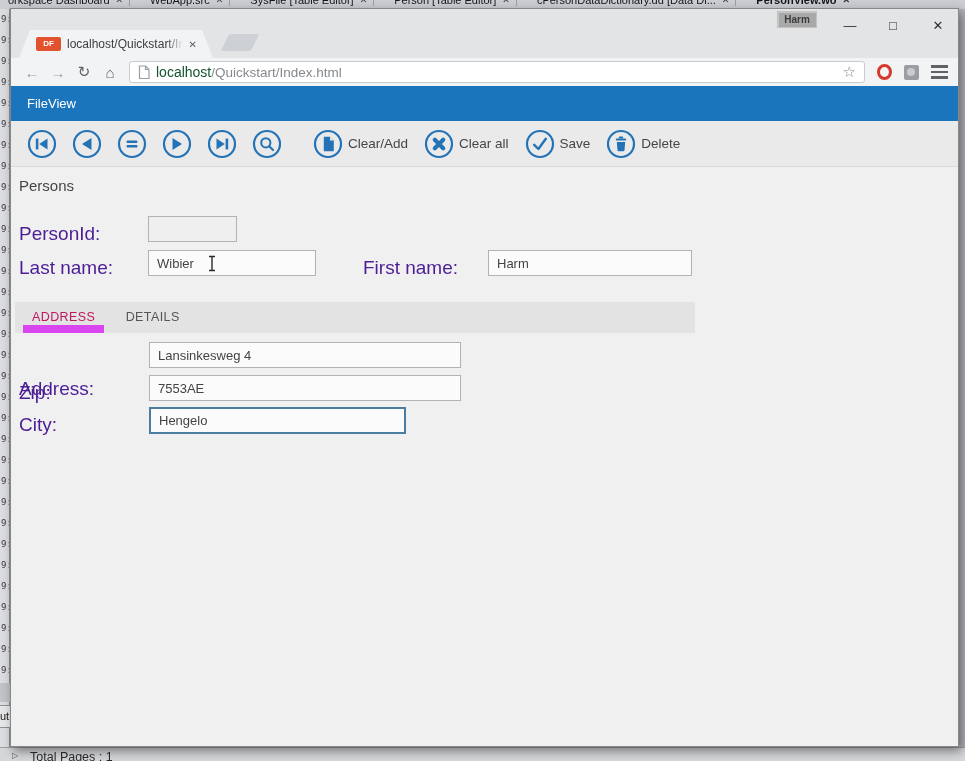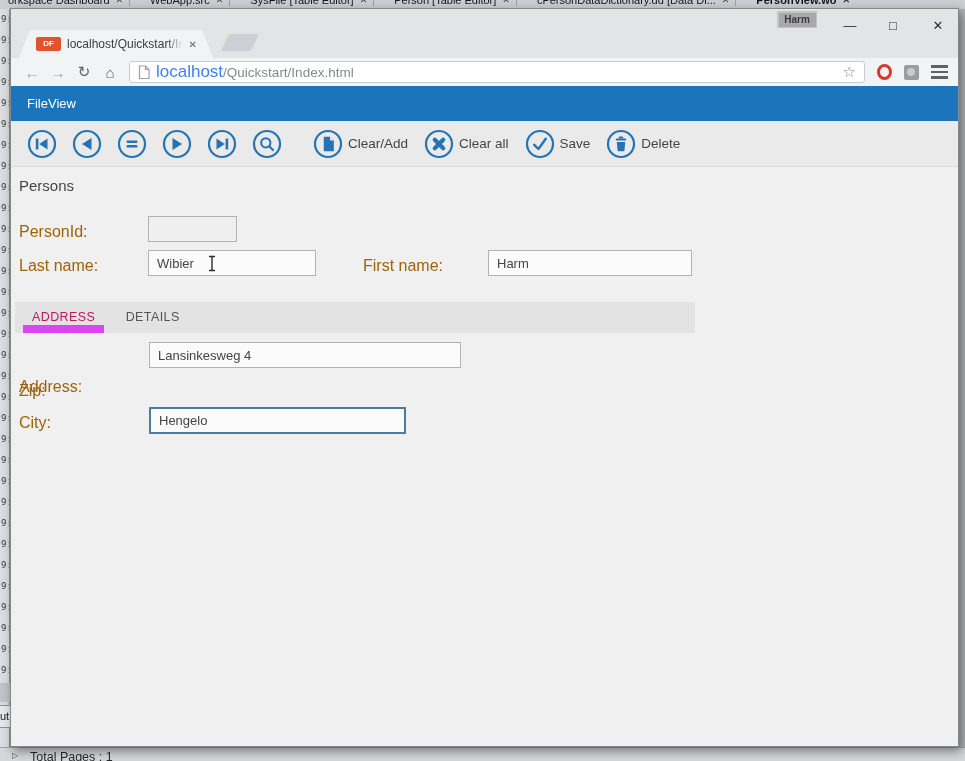--- a/index.html
+++ b/index.html
@@ -47,21 +47,21 @@
     background:linear-gradient(to right, rgba(242,243,245,0), #f2f3f5); }
   .btab-close { font-size:10px; color:#5f6368; flex:none; }
   .newtab-stub { position:absolute; left:214px; top:25px; width:30px; height:17px; background:#cdd0d4;
     transform:skewX(-26deg); border-radius:2px; }
 
   .addr-row { height:28px; background:#f2f3f5; display:flex; align-items:center; padding:0 10px 0 8px; }
   .nav-glyph { width:26px; text-align:center; font-size:15px; color:#9a9ea3; flex:none; }
   .nav-glyph.dark { color:#5f6368; }
   .urlbox { flex:1; height:22px; background:#fff; border:1px solid #c8cacc; border-radius:3px;
     margin-left:6px; display:flex; align-items:center; padding:0 8px; min-width:0; }
-  .url-host { font-size:17px; color:#3b82f6; margin-left:6px; }
+  .url-host { font-size:14px; color:#14532d; margin-left:6px; }
   .url-path { font-size:13.5px; color:#85898e; }
   .url-star { margin-left:auto; font-size:15px; color:#85898e; }
   .opera-ico { width:15px; height:16px; border:3.5px solid #d6382c; border-radius:50%; margin-left:12px; flex:none; }
   .ext-ico { width:15px; height:15px; background:#9b9da2; border-radius:2px; margin-left:12px;
     position:relative; flex:none; }
   .ext-ico::after { content:""; position:absolute; left:3px; top:3px; width:8px; height:8px;
     border-radius:50%; background:#c9cbce; }
   .burger { margin-left:12px; display:flex; flex-direction:column; gap:3px; flex:none; }
   .burger i { display:block; width:17px; height:2.4px; background:#5f6368; }
 
@@ -73,21 +73,21 @@
     display:flex; align-items:center; padding-left:16px; }
   .tool-ico { width:30px; height:30px; flex:none; margin-right:15px; }
   .tool-ico svg { display:block; }
   .tbtn { display:flex; align-items:center; margin-left:16px; }
   .tbtn:first-of-type { margin-left:41px; }
   .tbtn .tool-ico { margin-right:5px; }
   .tbtn-label { font-size:13.5px; color:#454545; }
 
   .app-content { position:relative; height:560px; background:#f0f0f1;padding-left:36px; }
   .page-title { position:absolute; left:8px; top:10px; font-size:15px; color:#454545; }
-  .f-label { position:absolute; font-size:16px; color:#a16207; }
+  .f-label { position:absolute; font-size:19px; color:#4c1d95; }
   .f-input { position:absolute; height:26px; border:1px solid #b2b2b6; background:#fbfbfc;
     font-family:"Liberation Sans", sans-serif; font-size:13px; color:#444; padding:0 8px; outline:none; }
   .f-input.dim { background:#efeff0; }
   .f-input.focused { border:2px solid #4a7da0; }
   .ibeam { position:absolute; left:196px; top:88px; }
 
   .vtabs { position:absolute; left:4px; top:135px; width:680px; height:31px; background:#e3e3e4; }
   .vtab { display:inline-block; height:31px; line-height:30px; padding:0 9px; margin-left:8px;
     font-size:12.5px; letter-spacing:.4px; color:#555; }
   .vtab.active { border-bottom:8px solid #d946ef; color:#be185d; }
@@ -310,18 +310,19 @@
 
     <div class="vtabs" data-interactable="false">
       <span class="vtab active" data-interactable="true">ADDRESS</span>
       <span class="vtab" data-interactable="true">DETAILS</span>
     </div>
 
     <span class="f-label" style="left:8px; top:182px;margin-top:29px;" data-interactable="false">Address:</span>
     <input class="f-input" style="left: 138px; top: 175px; width: 312px;" data-interactable="true" value="Lansinkesweg 4">
 
     <span class="f-label" style="left:8px; top:215px;" data-interactable="false">Zip:</span>
+    <input class="f-input" style="left: 138px; top: 208px; width: 312px;" data-interactable="true" value="7553AE">
 
     <span class="f-label" style="left:8px; top:247px;" data-interactable="false">City:</span>
     <input class="f-input focused" style="left: 138px; top: 240px; width: 257px; height: 27px;" data-interactable="true" value="Hengelo">
   </div>
 
 </div>
 
 </body></html>

